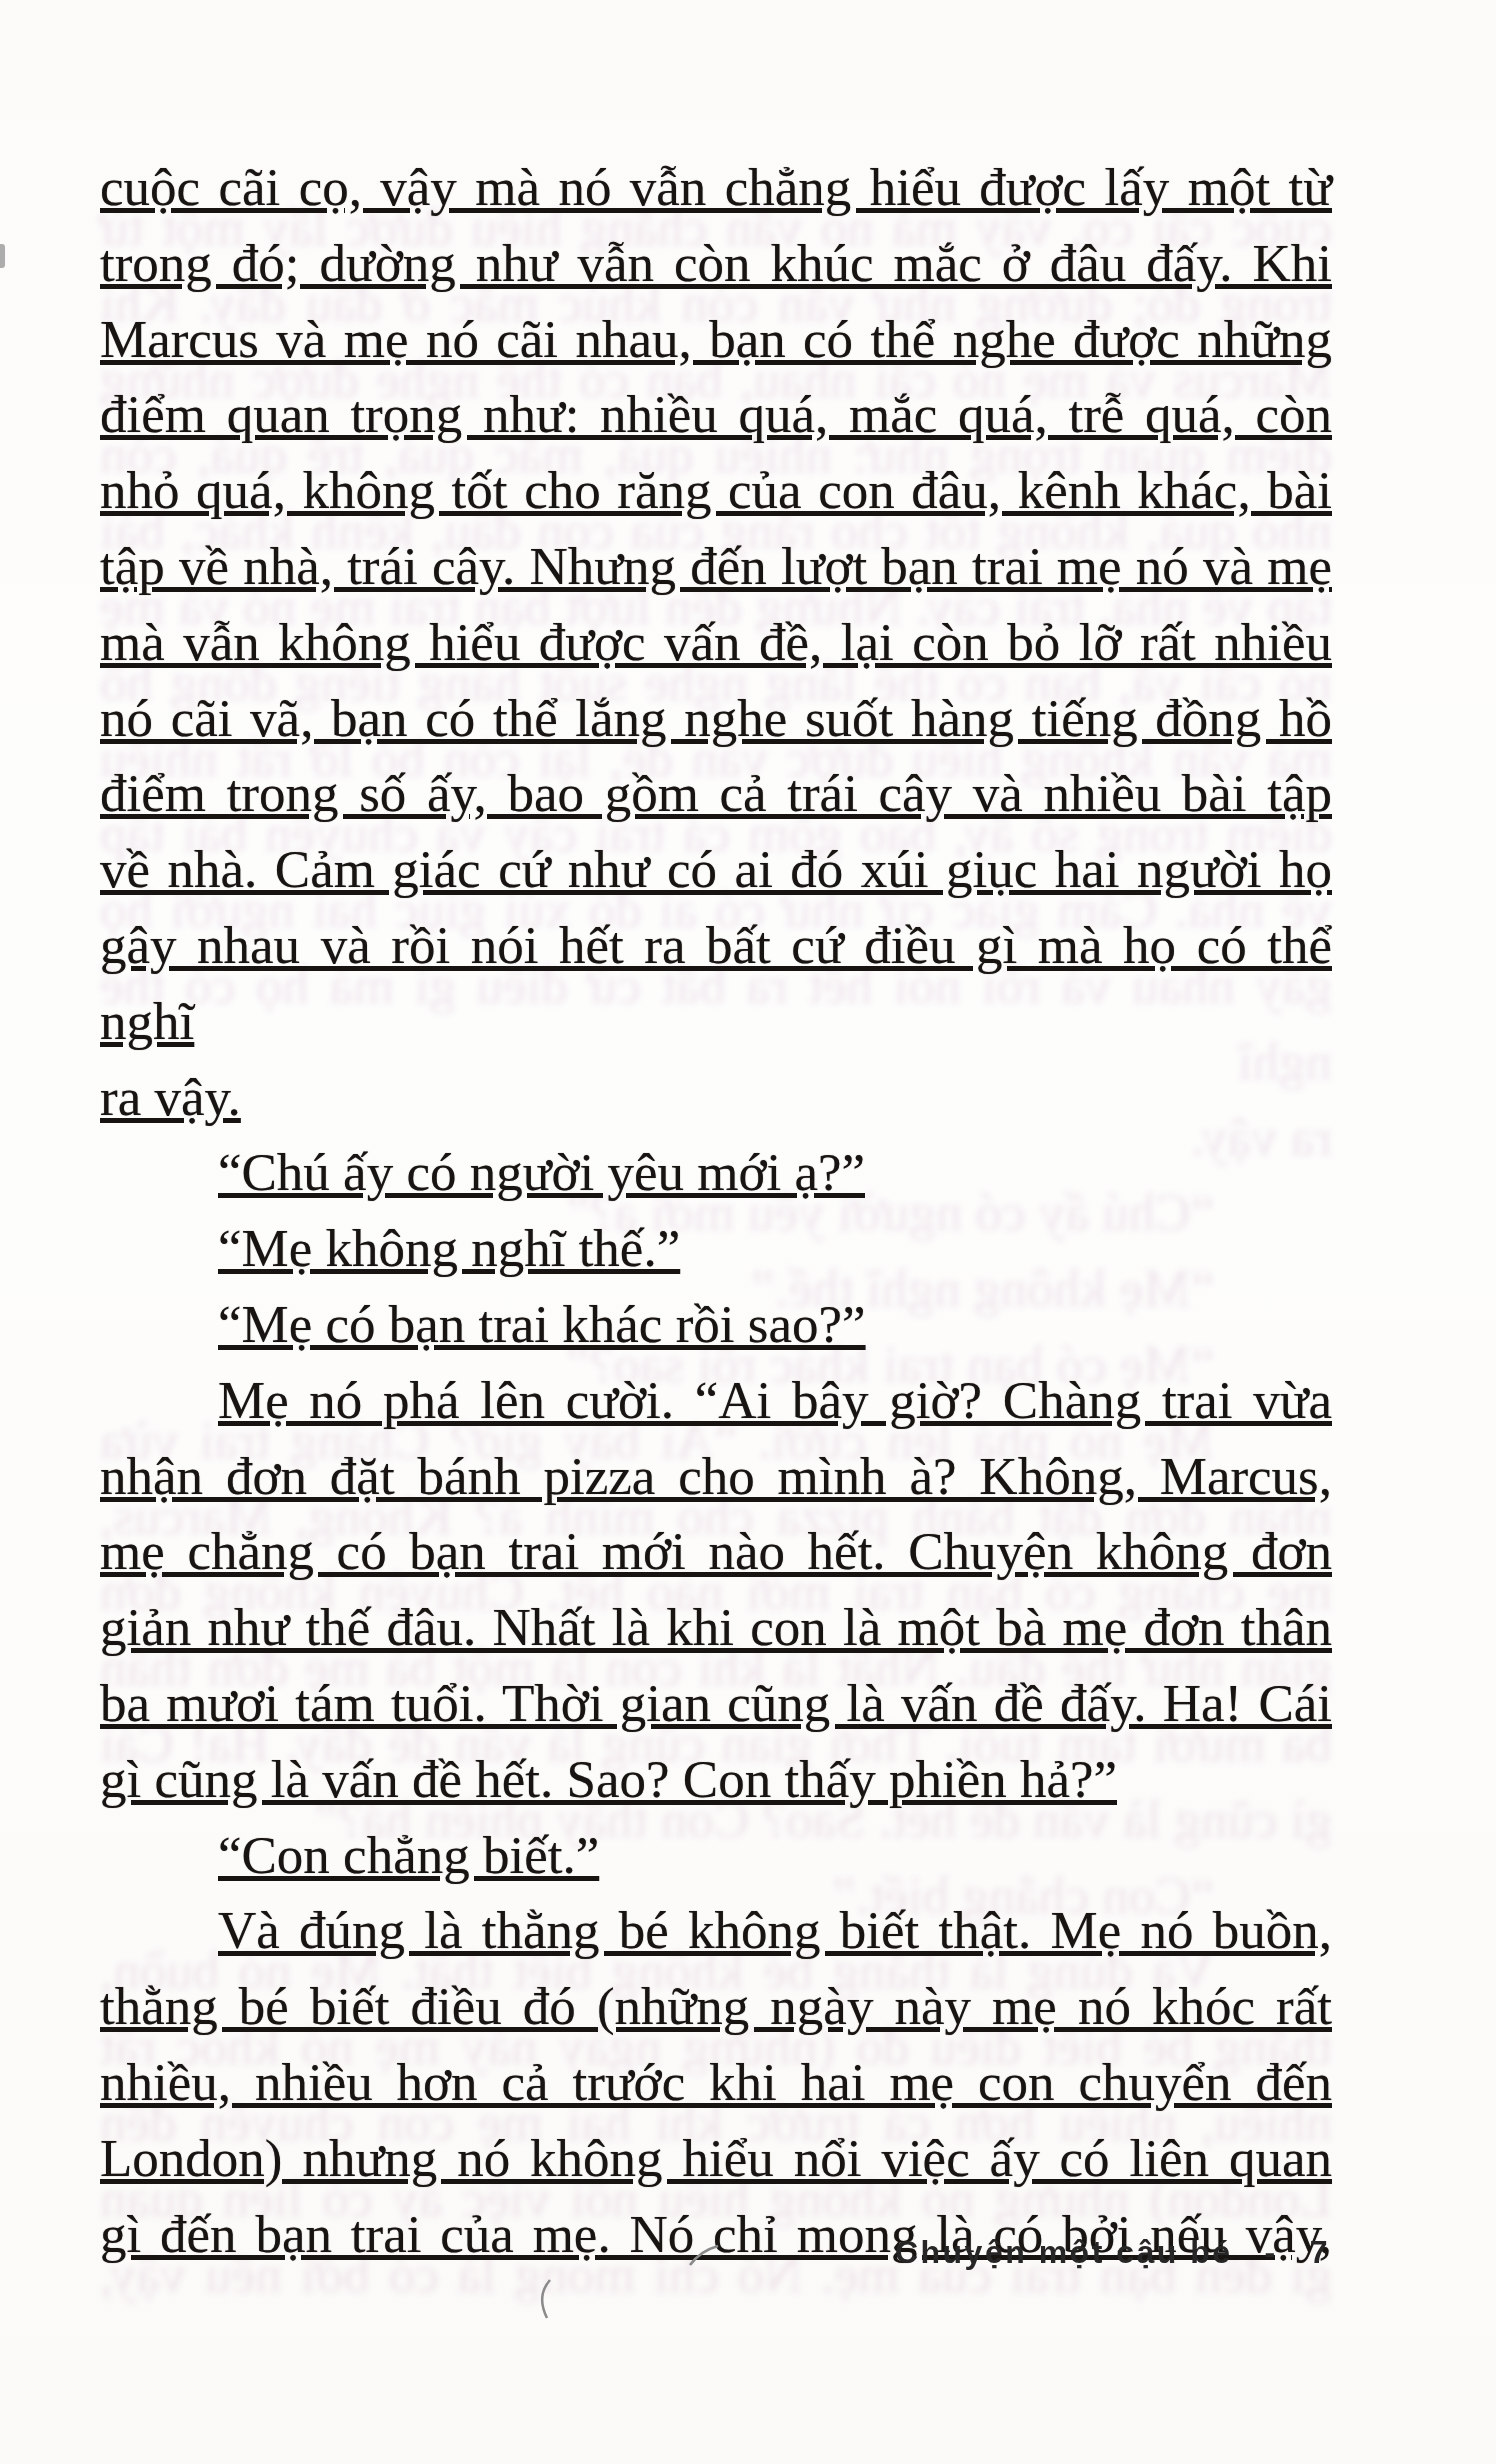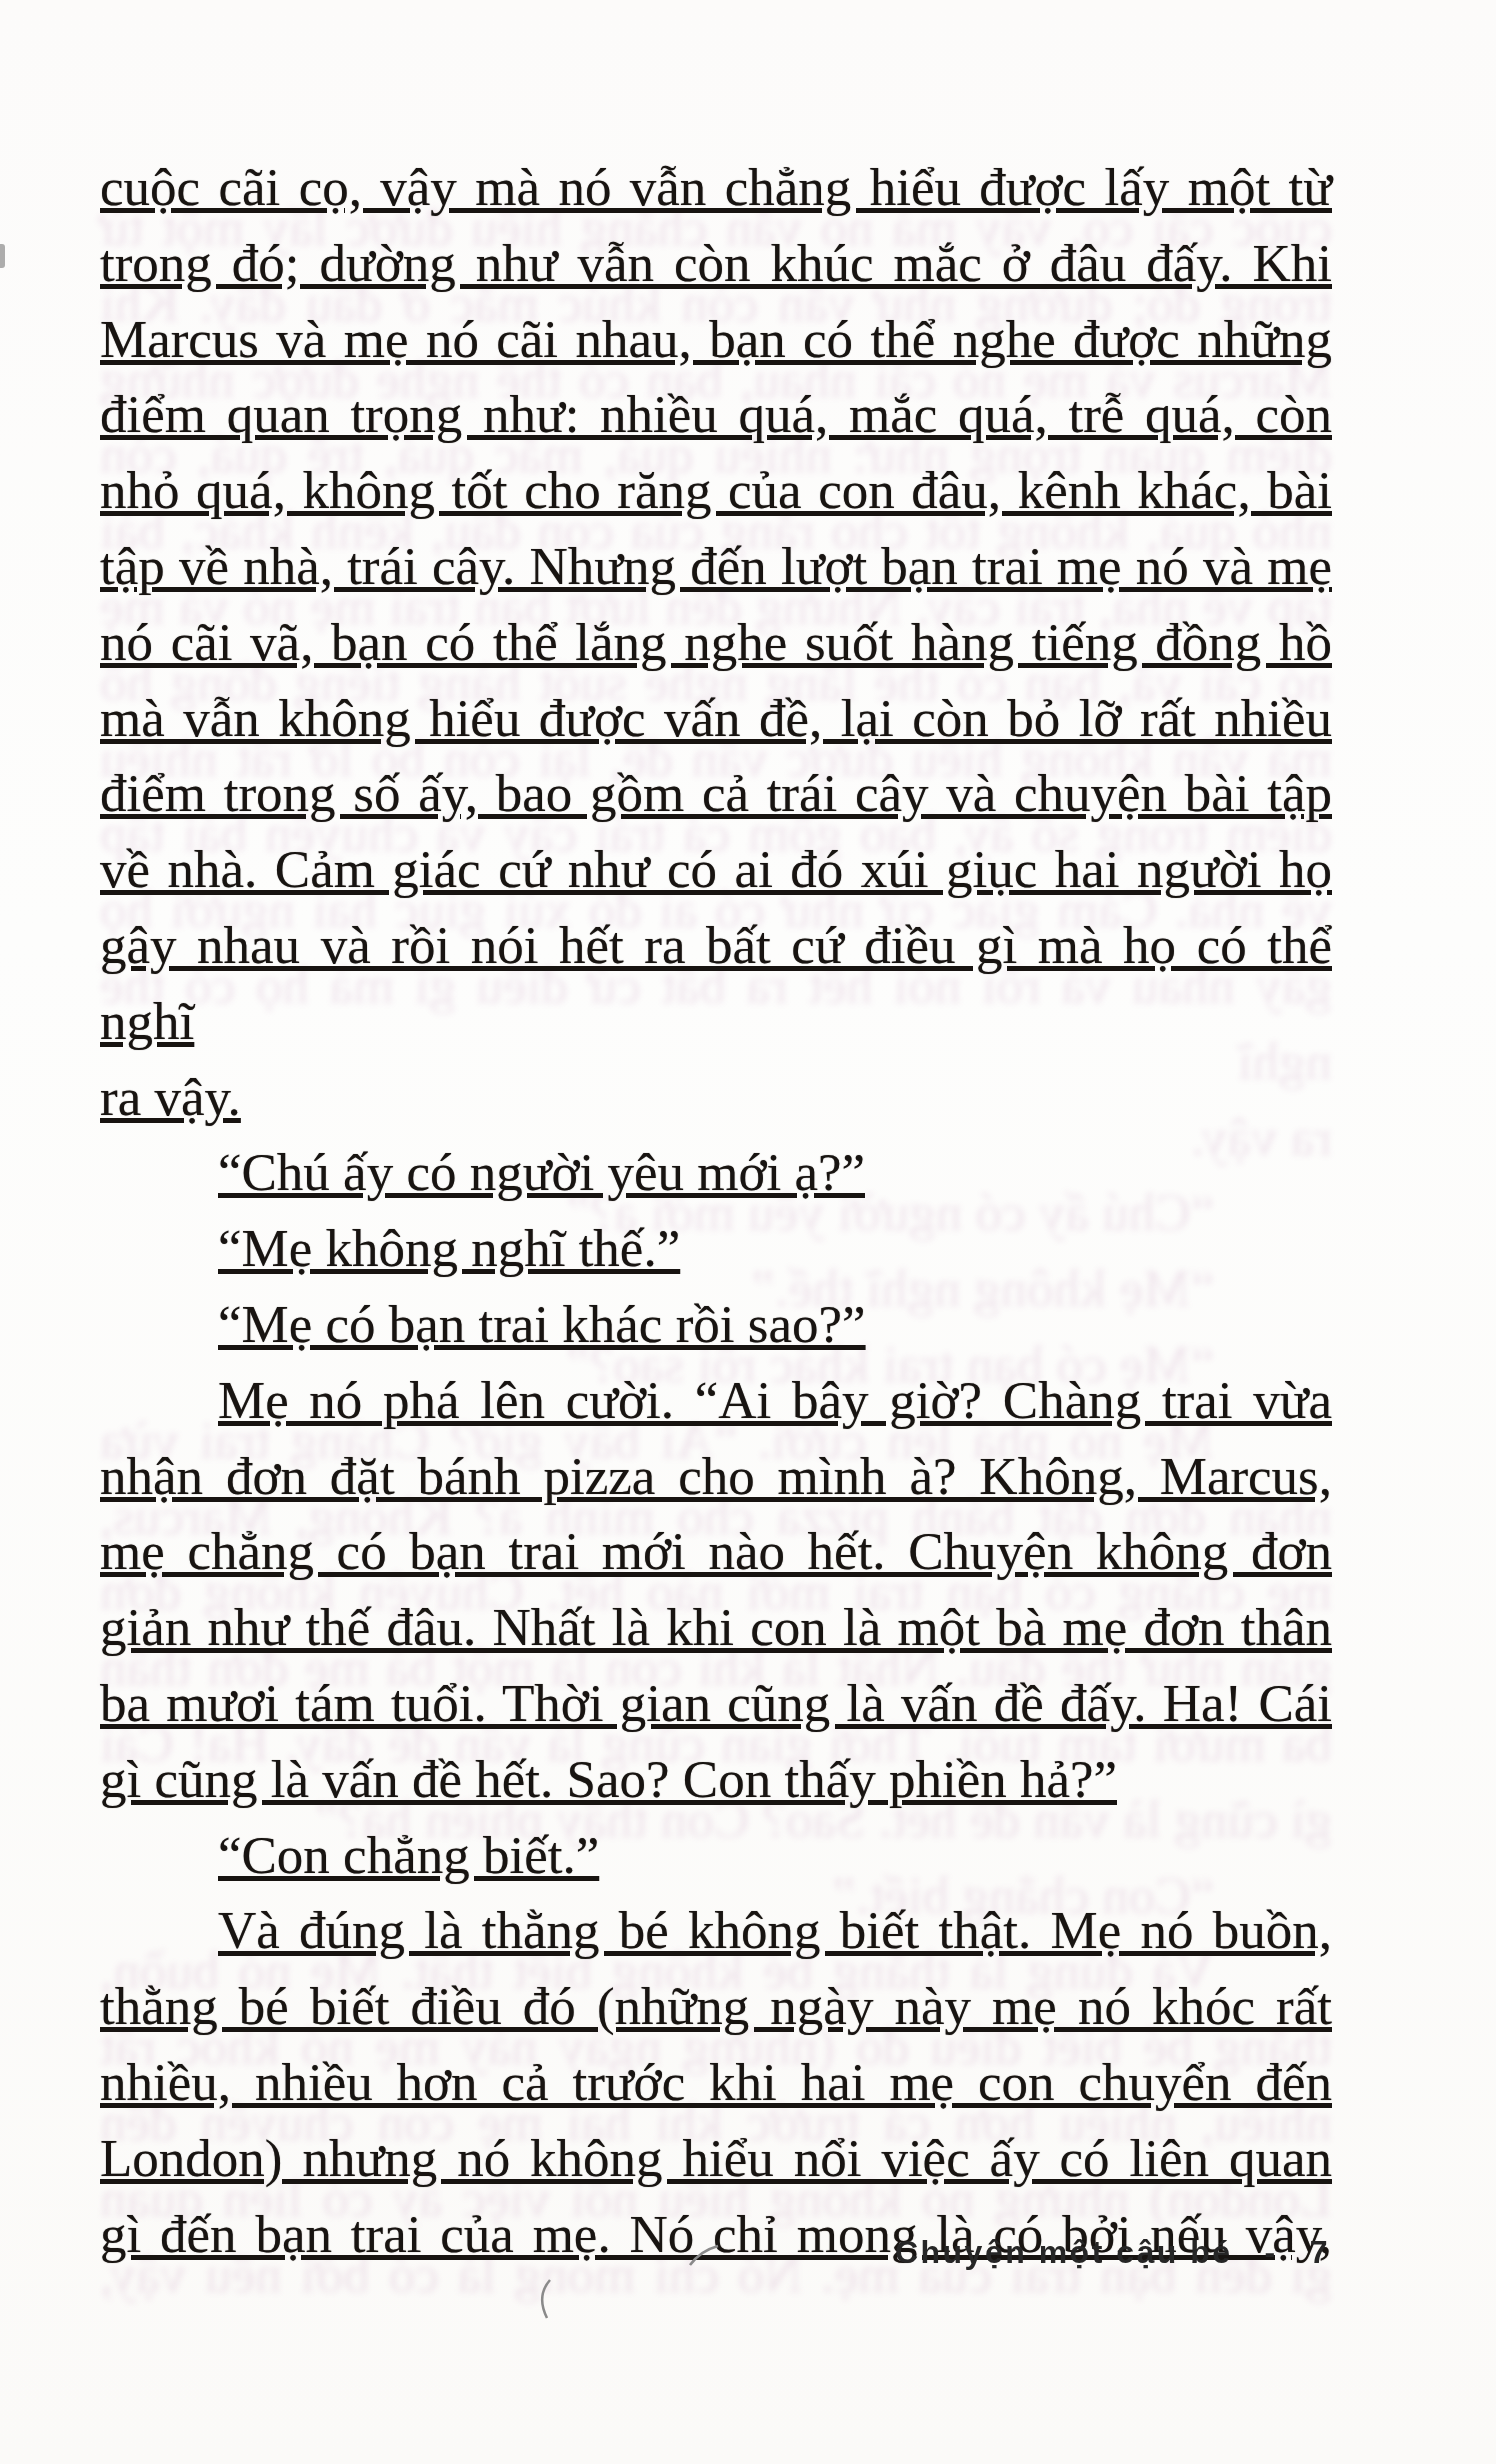--- a/index.html
+++ b/index.html
@@ -86,23 +86,23 @@
       <div class="line j">gì đến bạn trai của mẹ. Nó chỉ mong là có bởi nếu vậy,</div>
     </div>
 
   <div class="text-block" id="lines">
       <div class="line j">cuộc cãi cọ, vậy mà nó vẫn chẳng hiểu được lấy một từ</div>
       <div class="line j">trong đó; dường như vẫn còn khúc mắc ở đâu đấy. Khi</div>
       <div class="line j">Marcus và mẹ nó cãi nhau, bạn có thể nghe được những</div>
       <div class="line j">điểm quan trọng như: nhiều quá, mắc quá, trễ quá, còn</div>
       <div class="line j">nhỏ quá, không tốt cho răng của con đâu, kênh khác, bài</div>
       <div class="line j">tập về nhà, trái cây. Nhưng đến lượt bạn trai mẹ nó và mẹ</div>
+      <div class="line j">mà vẫn không hiểu được vấn đề, lại còn bỏ lỡ rất nhiều</div>
       <div class="line j">nó cãi vã, bạn có thể lắng nghe suốt hàng tiếng đồng hồ</div>
-      <div class="line j">mà vẫn không hiểu được vấn đề, lại còn bỏ lỡ rất nhiều</div>
-      <div class="line j">điểm trong số ấy, bao gồm cả trái cây và chuyện bài tập</div>
+      <div class="line j">điểm trong số ấy, bao gồm cả trái cây và nhiều bài tập</div>
       <div class="line j">về nhà. Cảm giác cứ như có ai đó xúi giục hai người họ</div>
       <div class="line j">gây nhau và rồi nói hết ra bất cứ điều gì mà họ có thể nghĩ</div>
       <div class="line">ra vậy.</div>
       <div class="line in">“Chú ấy có người yêu mới ạ?”</div>
       <div class="line in">“Mẹ không nghĩ thế.”</div>
       <div class="line in">“Mẹ có bạn trai khác rồi sao?”</div>
       <div class="line j in">Mẹ nó phá lên cười. “Ai bây giờ? Chàng trai vừa</div>
       <div class="line j">nhận đơn đặt bánh pizza cho mình à? Không, Marcus,</div>
       <div class="line j">mẹ chẳng có bạn trai mới nào hết. Chuyện không đơn</div>
       <div class="line j">giản như thế đâu. Nhất là khi con là một bà mẹ đơn thân</div>

